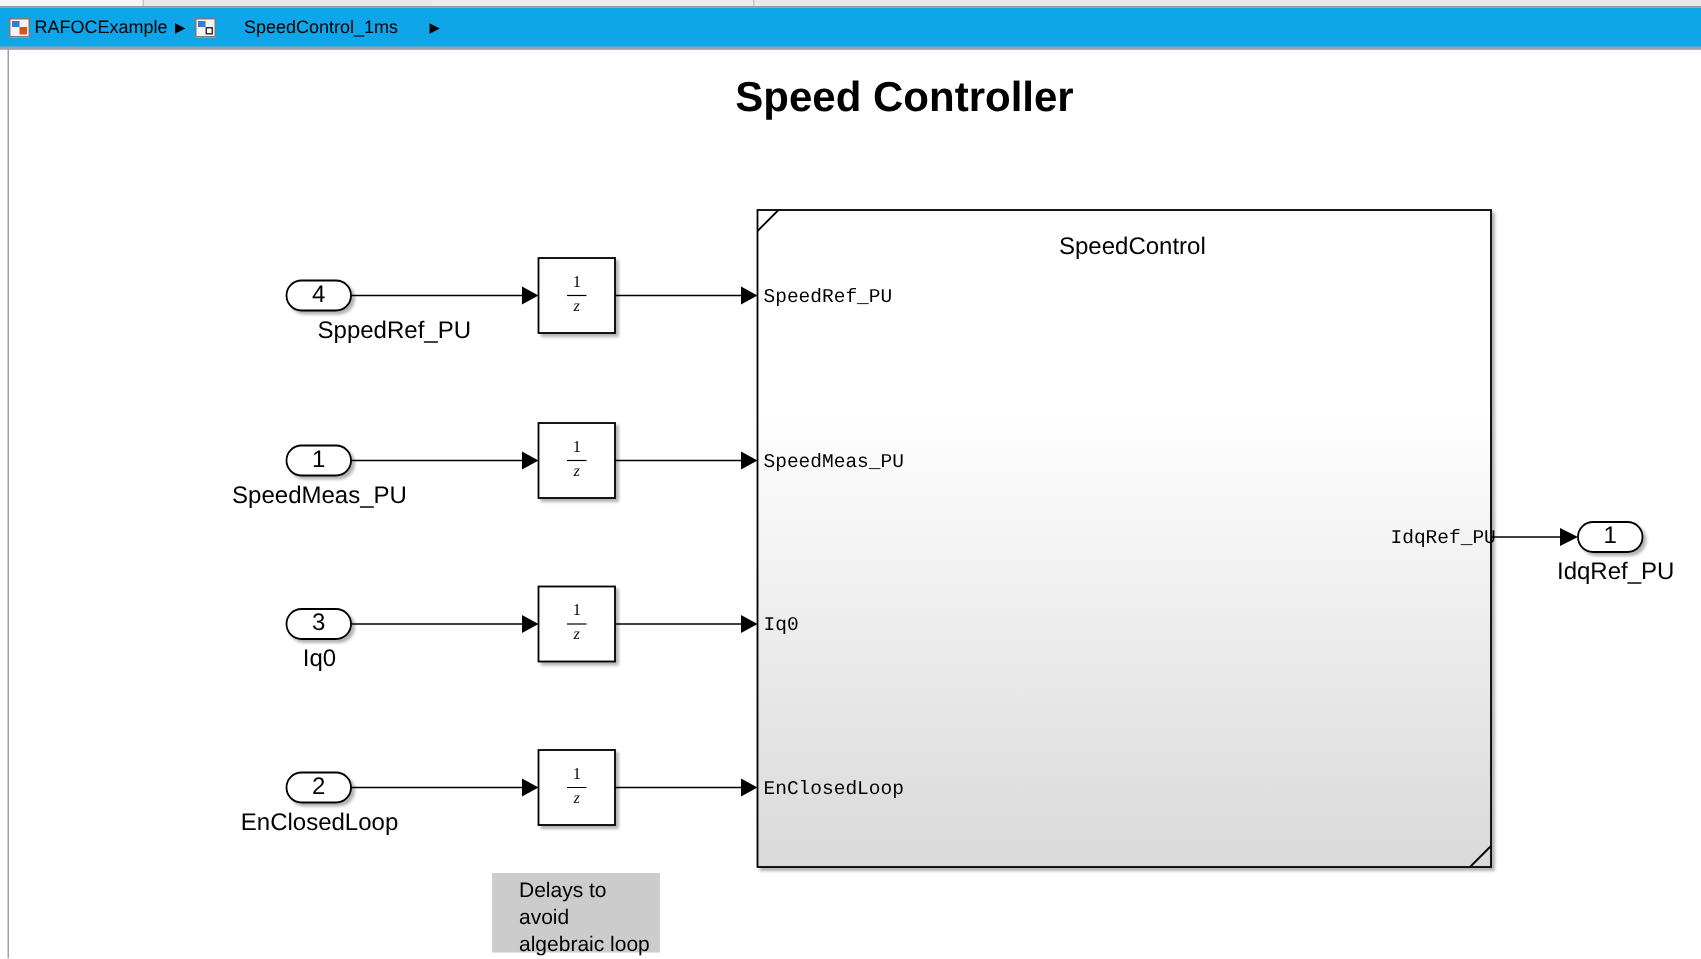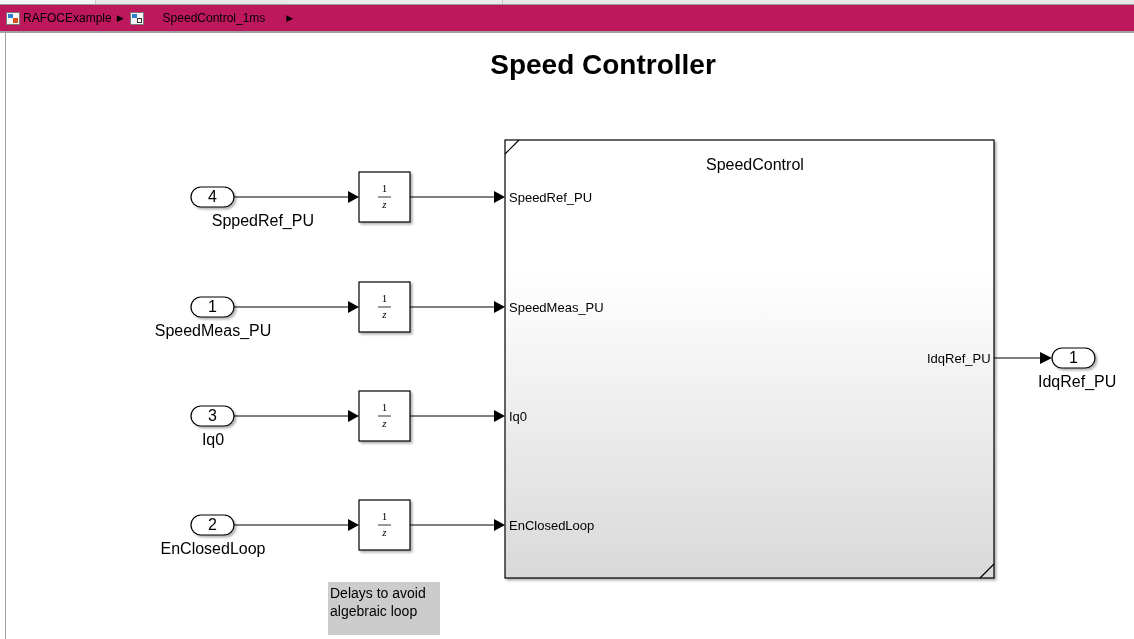--- a/index.html
+++ b/index.html
@@ -1,31 +1,31 @@
 <!DOCTYPE html>
 <html><head>
 <meta charset="utf-8">
 <style>
   html, body { margin:0; padding:0; }
   body { width:1134px; height:639px; position:relative; overflow:hidden; background:#ffffff; font-family:"Liberation Sans", sans-serif; }
   .topstrip { position:absolute; left:0; top:0; width:1134px; height:4px; background:#e9e9e9; border-bottom:1px solid #9a9a9a; }
   .topstrip .tab { position:absolute; top:0; height:4px; background:#f7f7f7; border-right:1px solid #c8c8c8; }
-  .breadcrumb { position:absolute; left:0; top:5px; width:1134px; height:26px; background:#be185d; border-bottom:2px solid #a0a0a0; display:flex; align-items:center; }
+  .breadcrumb { position:absolute; left:0; top:5px; width:1134px; height:26px; background:#0ea5e9; border-bottom:2px solid #a0a0a0; display:flex; align-items:center; }
   .crumb { display:flex; align-items:center; margin-left:6px; font-size:12px; color:#000; cursor:pointer; }
   .crumb-icon { width:14px; height:13px; border:1px solid #7a7a7a; background:#f4f4f4; position:relative; margin-right:3px; box-sizing:border-box; }
   .crumb-icon .b1 { position:absolute; left:1px; top:1px; width:5px; height:4px; background:#2e7fd3; }
   .crumb-icon .b2 { position:absolute; right:1px; bottom:1px; width:5px; height:5px; background:#d9521c; }
   .crumb-icon .b3 { position:absolute; right:1px; bottom:1px; width:5px; height:5px; border:1px solid #333; box-sizing:border-box; background:#fff; }
   .crumb-sep { font-size:9px; margin-left:5px; margin-right:2px; color:#000; }
   .leftedge { position:absolute; left:5px; top:31px; width:1px; height:608px; background:#a0a0a0; }
   .title { position:absolute; left:0; top:49px; width:1206px; text-align:center; font-weight:bold; font-size:28px; color:#000; }
   svg.diagram { position:absolute; left:0; top:0; }
   .label { position:absolute; font-size:16px; color:#000; white-space:nowrap; }
-  .portlabel { position:absolute; font-size:13px; color:#000; white-space:nowrap; }
-  .annotation { position:absolute; left:328px; top:582px; width:112px; height:53px; background:#cccccc; font-size:14px; line-height:18px; padding:2px 0 0 2px; box-sizing:border-box; color:#000; }
+  .portlabel { position:absolute; font-size:13px; color:#000; white-space:nowrap;font-family:Liberation Mono, monospace; }
+  .annotation { position:absolute; left:328px; top:582px; width:112px; height:53px; background:#cccccc; font-size:14px; line-height:18px; padding:2px 0 0 18px; box-sizing:border-box; color:#000; }
 </style>
 </head>
 <body>
 
 <div class="topstrip">
   <div class="tab" style="left:0;width:95px;"></div>
   <div class="tab" style="left:288px;width:214px;background:#ececec;"></div>
 </div>
 
 <div class="breadcrumb">

